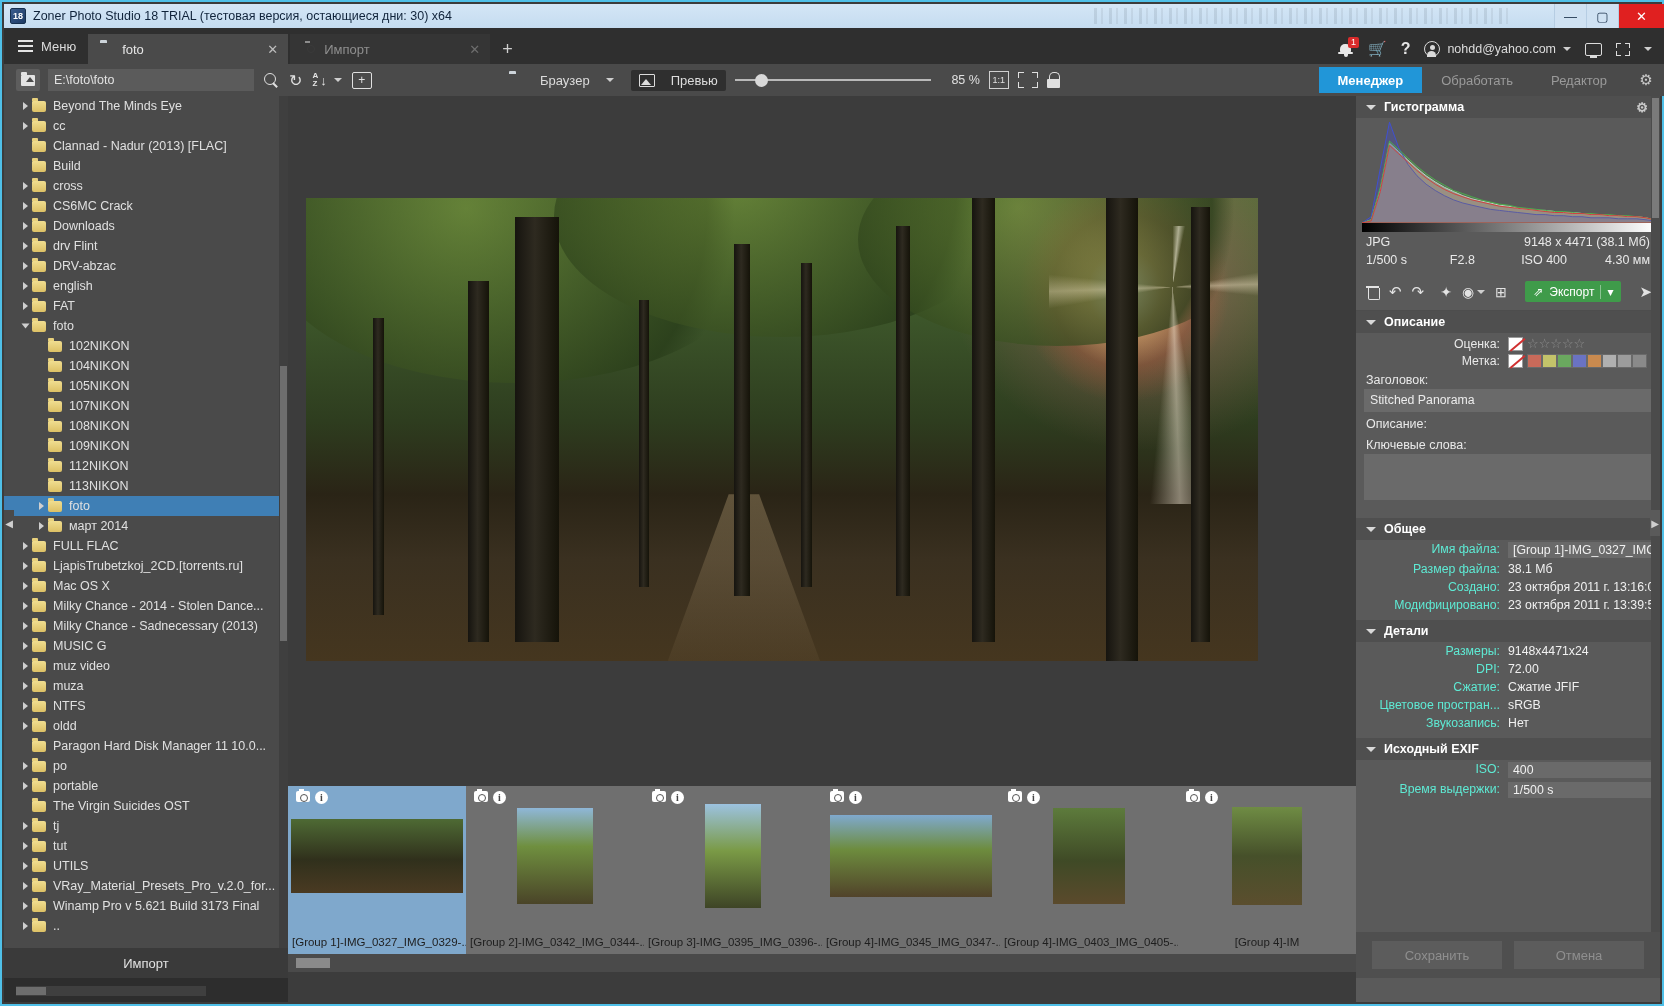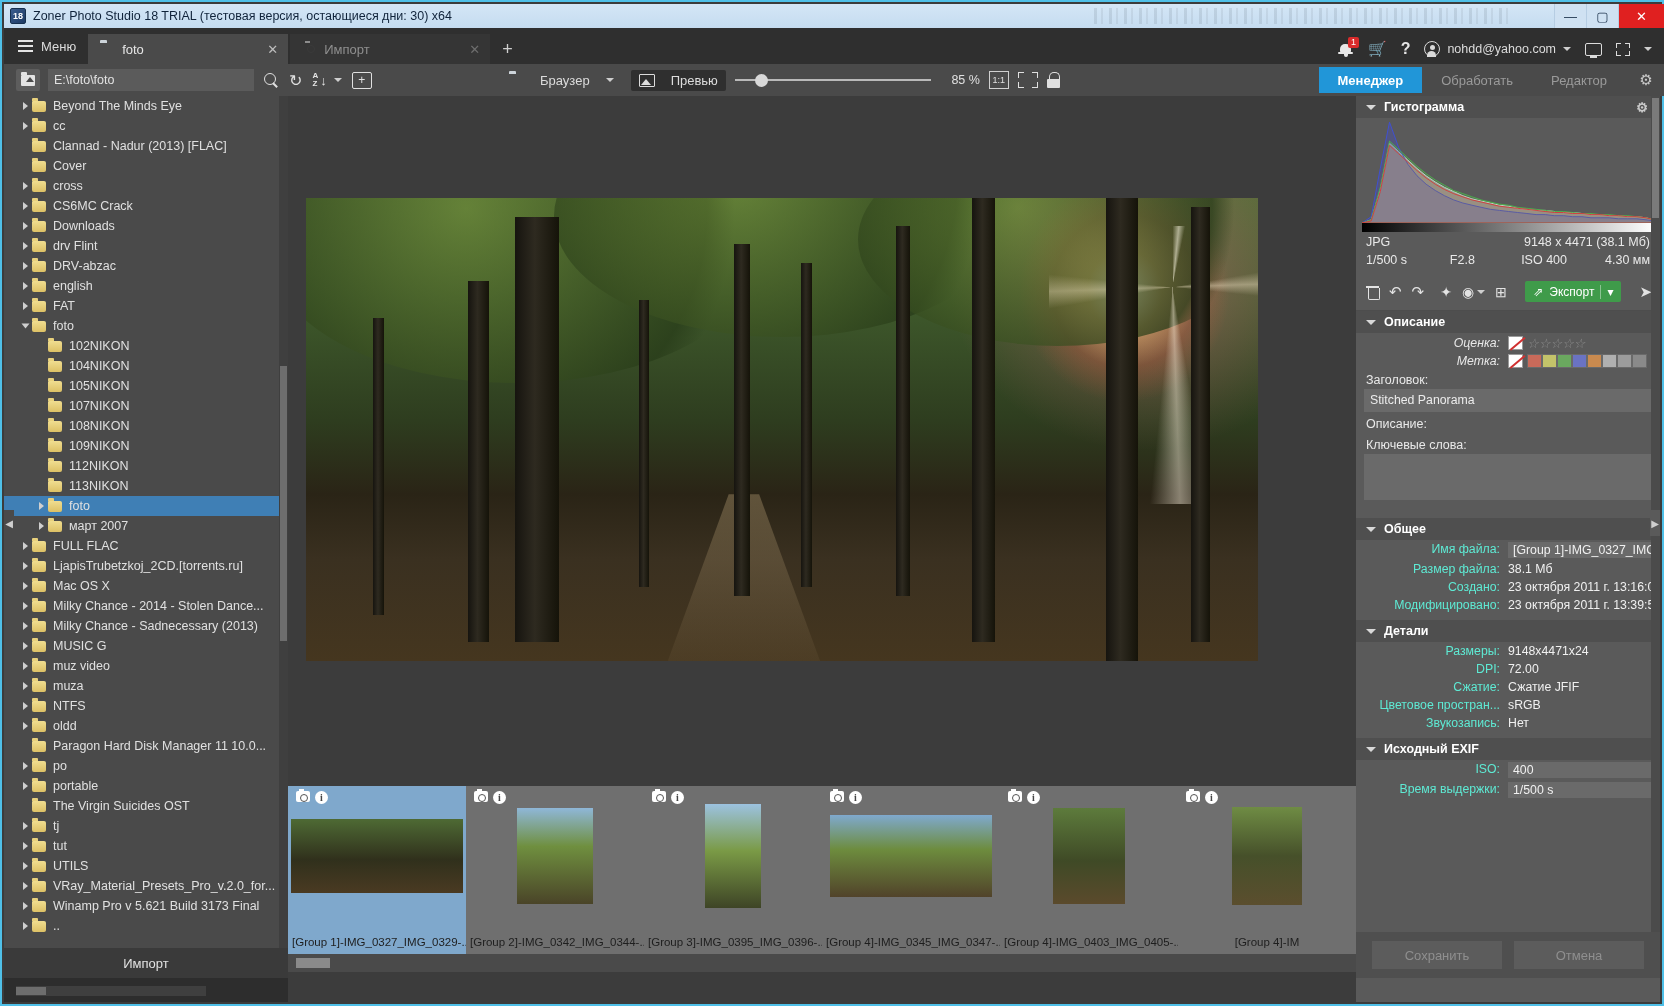--- a/index.html
+++ b/index.html
@@ -321,21 +321,21 @@
     padding: 3px 6px; min-height: 20px; line-height: 17px;
   }
   .field-box.multi { min-height: 62px; }
   .field-box.tall { min-height: 46px; }
   .kv {
     display: flex; font-size: 12.3px; color: #e9e9e9; padding: 2px 8px 2px 0;
   }
   .kv .k { width: 152px; text-align: right; padding-right: 8px; color: #5eead4; }
   .kv .v { flex: 1; color: #f0f0f0; overflow: hidden; white-space: nowrap; }
   .kv .v.box { background: #6a6a6a; padding: 1px 5px; }
-  .rate-row { display: flex; align-items: flex-start; font-size: 12.3px; color: #e9e9e9; padding: 3px 8px 0 0; font-style: italic; }
+  .rate-row { display: flex; align-items: flex-end; font-size: 12.3px; color: #e9e9e9; padding: 3px 8px 0 0; }
   .rate-row .k { width: 152px; text-align: right; padding-right: 8px; }
   .nullbox {
     width: 15px; height: 14px; background: #fff; position: relative; border: 1px solid #9a9a9a;
   }
   .nullbox:after {
     content: ""; position: absolute; left: -1px; top: 6px; width: 19px; height: 1.6px;
     background: #d03030; transform: rotate(-40deg); transform-origin: center;
   }
   .stars { display: flex; gap: 2px; margin-left: 4px; color: #8d8d8d; font-size: 13px; }
   .swatches { display: flex; margin-left: 4px; }
@@ -499,21 +499,21 @@
           <div class="trow">
             <span style="width: 14px; flex: 0 0 auto;"></span>
             <span class="twist"></span>
             <span class="fico"></span>
             <span>Clannad - Nadur (2013) [FLAC]</span>
           </div>
           <div class="trow">
             <span style="width: 14px; flex: 0 0 auto;"></span>
             <span class="twist"></span>
             <span class="fico"></span>
-            <span>Cover</span>
+            <span>Build</span>
           </div>
           <div class="trow">
             <span style="width: 14px; flex: 0 0 auto;"></span>
             <span class="twist has"></span>
             <span class="fico"></span>
             <span>cross</span>
           </div>
           <div class="trow">
             <span style="width: 14px; flex: 0 0 auto;"></span>
             <span class="twist has"></span>
@@ -607,21 +607,21 @@
           <div class="trow sel">
             <span style="width: 30px; flex: 0 0 auto;"></span>
             <span class="twist has"></span>
             <span class="fico"></span>
             <span>foto</span>
           </div>
           <div class="trow">
             <span style="width: 30px; flex: 0 0 auto;"></span>
             <span class="twist has"></span>
             <span class="fico"></span>
-            <span>март 2007</span>
+            <span>март 2014</span>
           </div>
           <div class="trow">
             <span style="width: 14px; flex: 0 0 auto;"></span>
             <span class="twist has"></span>
             <span class="fico"></span>
             <span>FULL FLAC</span>
           </div>
           <div class="trow">
             <span style="width: 14px; flex: 0 0 auto;"></span>
             <span class="twist has"></span>

